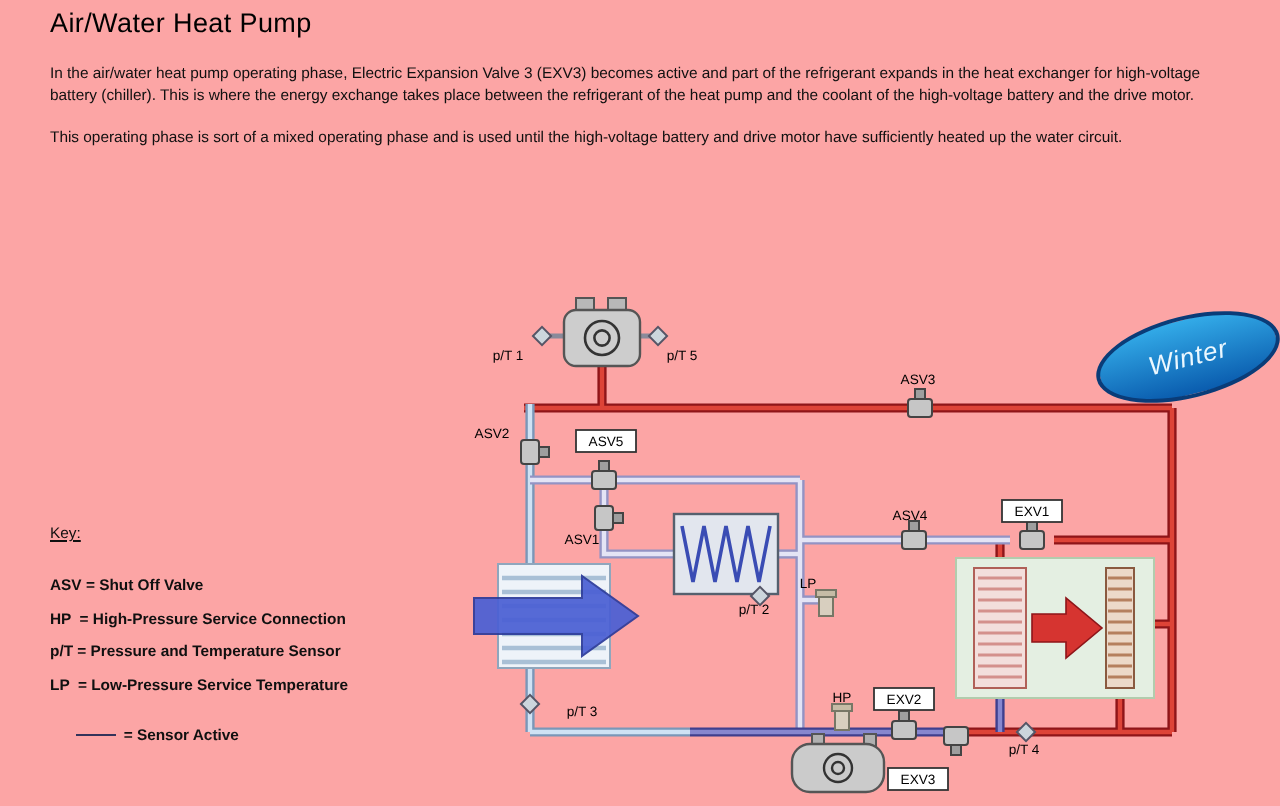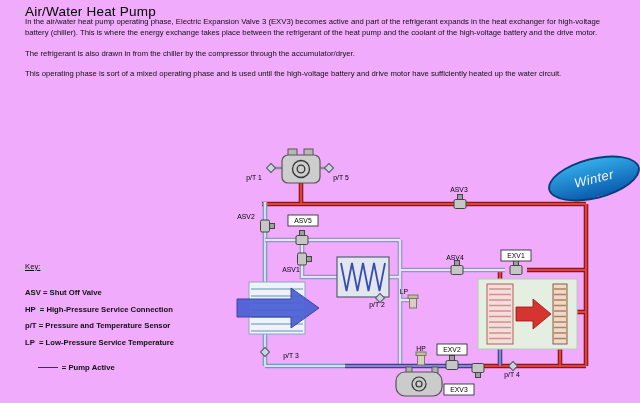--- a/index.html
+++ b/index.html
@@ -1,22 +1,22 @@
 <!DOCTYPE html>
 <html style="--hot-pipe-outline: #8e1519; --hot-pipe-fill: #dd4337; --cold-pipe-outline: #7a97b8; --cold-pipe-fill: #cfe2f4; --inactive-pipe-outline: #9393c4; --inactive-pipe-fill: #e4e4f5; --suction-pipe-outline: #3f3f8e; --suction-pipe-fill: #8787cf; --airflow-arrow: #4a5fd4; --coolant-arrow: #d63430; --chiller-bg: #e4efe2; --badge-top: #33abe8; --badge-bottom: #0a5cae; --badge-border: #0a3c78;"><head>
 <meta charset="utf-8">
 <style>
   html,body{margin:0;padding:0;background:#fff;}
   body{width:640px;height:403px;overflow:hidden;position:relative;
        font-family:"Liberation Sans",sans-serif;color:#111;}
-  .page{position:relative;width:640px;height:403px;background:#f0abfc;}
+  .page{position:relative;width:640px;height:403px;background:#fca5a5;}
 
   .title{position:absolute;left:25px;top:4px;margin:0;font-size:13.5px;
          font-weight:500;color:#000;letter-spacing:.2px;}
-  .paras{position:absolute;left:25px;top:16px;width:592px;font-size:7.7px;
+  .paras{position:absolute;left:25px;top:31px;width:592px;font-size:7.7px;
          line-height:1.48;color:#101010;}
   .paras p{margin:0 0 9px 0;}
 
   .key{position:absolute;left:25px;top:262px;font-size:7.7px;color:#101010;}
   .key-heading{margin:0 0 17px 0;text-decoration:underline;}
   .key-entry{margin:0 0 7.5px 0;white-space:pre;font-weight:bold;}
   .line-swatch{display:inline-block;width:20px;height:0;border-top:1.8px solid #33335a;
                vertical-align:middle;margin-right:4px;}
 
   .winter-badge{position:absolute;left:547px;top:158px;width:90px;height:37px;
@@ -45,32 +45,31 @@
 </style>
 </head>
 <body>
 
 <div class="page">
 
   <h1 class="title">Air/Water Heat Pump</h1>
 
   <div class="paras">
     <p>In the air/water heat pump operating phase, Electric Expansion Valve 3 (EXV3) becomes active and part of the refrigerant expands in the heat exchanger for high-voltage battery (chiller).  This is where the energy exchange takes place between the refrigerant of the heat pump and the coolant of the high-voltage battery and the drive motor.</p>
-    <p>The refrigerant is also drawn in from the chiller by the compressor through the accumulator/dryer.</p>
     <p>This operating phase is sort of a mixed operating phase and is used until the high-voltage battery and drive motor have sufficiently heated up the water circuit.</p>
   </div>
 
   <div class="key">
     <div class="key-heading">Key:</div>
     <div class="key-entry">ASV = Shut Off Valve</div>
     <div class="key-entry">HP  = High-Pressure Service Connection</div>
     <div class="key-entry">p/T = Pressure and Temperature Sensor</div>
     <div class="key-entry">LP  = Low-Pressure Service Temperature</div>
     <div class="key-entry">
-      <span class="line-swatch"></span><span>= Pump Active</span>
+      <span class="line-swatch"></span><span>= Sensor Active</span>
     </div>
   </div>
 
   <div class="winter-badge">
     <span>Winter</span>
   </div>
 
   <svg class="diagram" viewBox="225 145 415 258" width="415" height="258" xmlns="http://www.w3.org/2000/svg">
 
     <defs>

